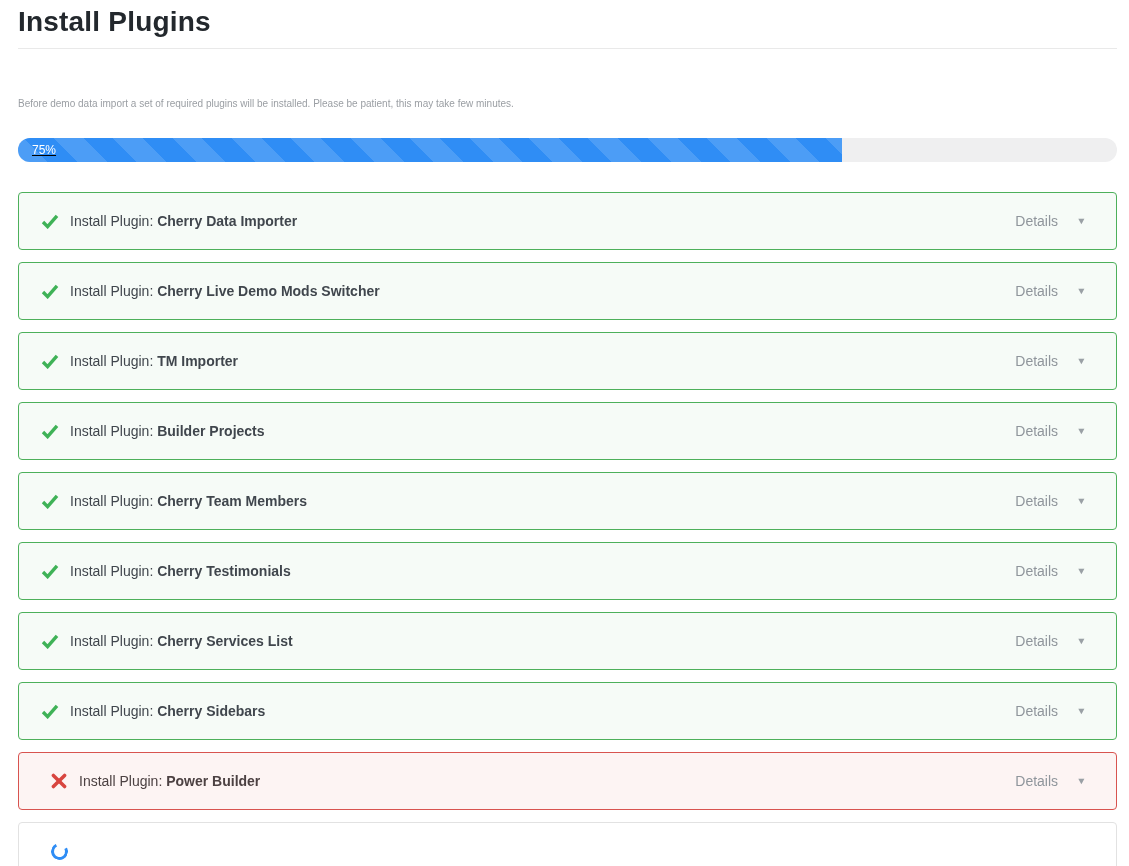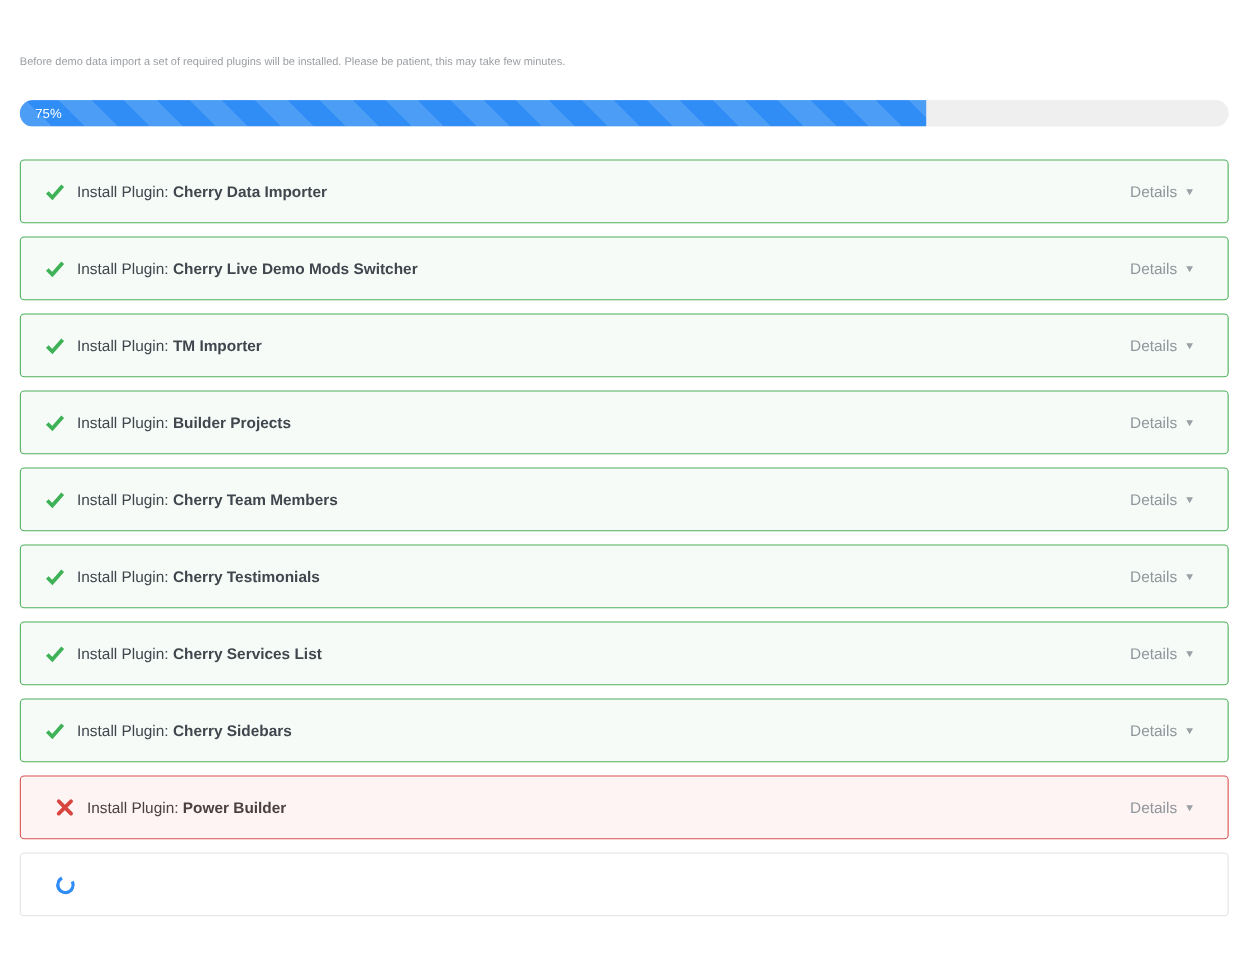--- a/index.html
+++ b/index.html
@@ -90,21 +90,21 @@
   .row-text .pname { font-weight: bold; }
   .plugin-row.error .row-text { color: #4c4142; }
   .details-toggle {
     margin-left: auto;
     font-size: 14px;
     color: #8f959b;
     text-decoration: none;
     cursor: pointer;
     display: inline-flex;
     align-items: center;
-    gap: 7px;
+    gap: 19px;
     white-space: nowrap;
     justify-content: flex-end;
   }
   .caret {
     font-size: 9px;
     color: #9aa0a5;
     line-height: 1;
     transform: scaleX(1.15);
   }
   .spinner-ring {
@@ -116,25 +116,26 @@
     border-radius: 50%;
     display: inline-block;
     transform: rotate(18deg);
   }
 </style>
 </head>
 <body>
 
 <div class="page">
 
+  <h1 class="page-title">Install Plugins</h1>
 
   <p class="page-desc">Before demo data import a set of required plugins will be installed. Please be patient, this may take few minutes.</p>
 
   <div class="progress-track">
-    <div class="progress-fill" id="progress-fill" style="width: 75%;">
+    <div class="progress-fill" id="progress-fill" style="width: 75%; text-decoration: underline;">
       <span class="progress-label">75%</span>
     </div>
   </div>
 
   <div class="plugin-list" id="plugin-list">
   <div class="plugin-row success">
     <span class="status-icon">
           <svg width="18" height="15" viewBox="0 0 18 15" aria-hidden="true">
             <polyline points="2,8 6.6,12.6 16,1.8" fill="none" stroke="#3fb257" stroke-width="3.4"></polyline>
           </svg>

